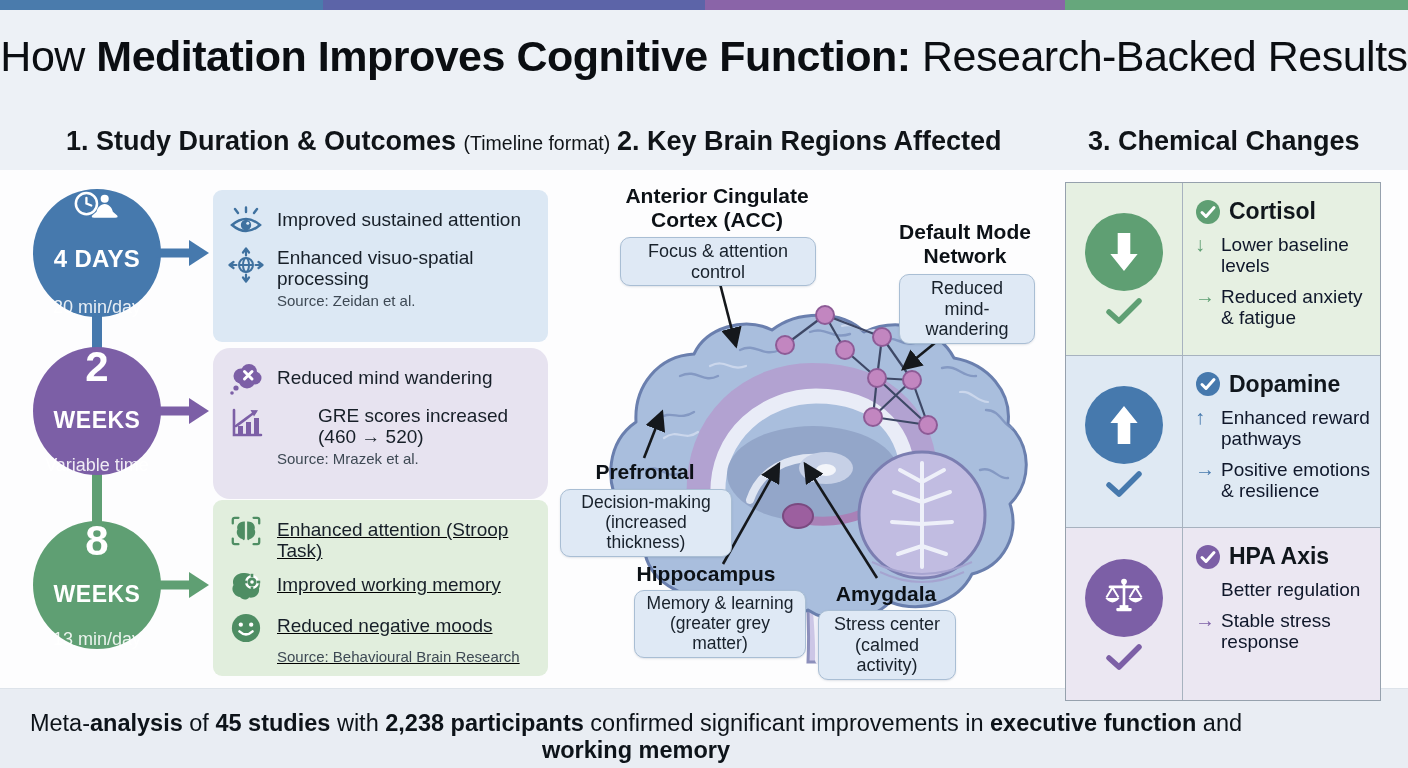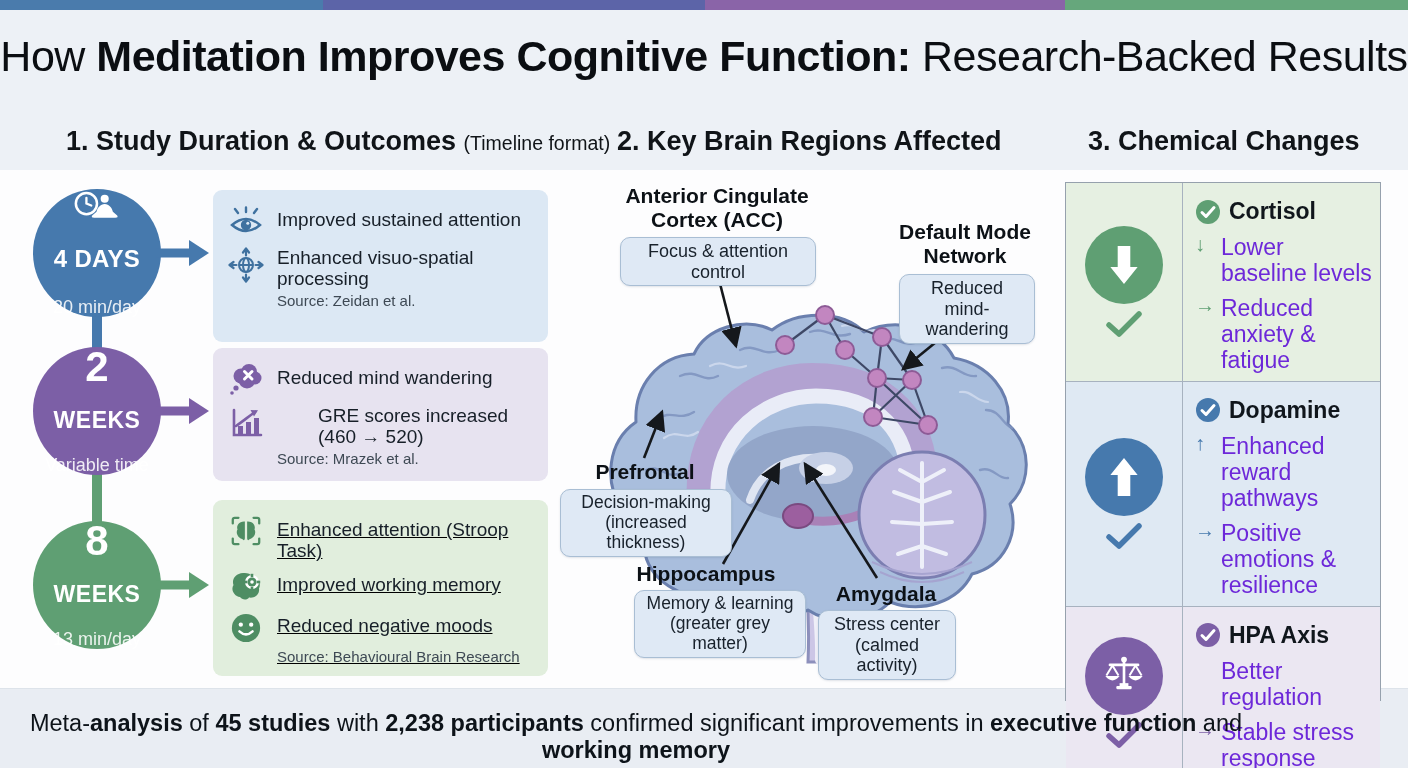--- a/index.html
+++ b/index.html
@@ -46,21 +46,21 @@
   #chem-table { position:absolute; left:1065px; top:182px; width:316px; height:519px; border:1.5px solid #96a1ad; background:#fff; display:flex; flex-direction:column; }
   .chem-row { flex:1 1 0; display:flex; border-bottom:1px solid #a7b2bf; }
   .chem-row:last-child { border-bottom:none; }
   .chem-left { flex:0 0 117px; border-right:1px solid #a7b2bf; display:flex; flex-direction:column; align-items:center; justify-content:center; gap:7px; }
   .chem-circle { width:78px; height:78px; border-radius:50%; display:flex; align-items:center; justify-content:center; }
   .chem-right { flex:1; padding:15px 8px 8px 12px; }
   .chem-title { display:flex; align-items:center; gap:8px; }
   .chem-name { font-size:23px; font-weight:800; color:#10161c; }
   .chem-point { display:flex; align-items:flex-start; margin-top:9px; }
   .chem-bullet { flex:0 0 26px; font-size:20px; font-weight:700; line-height:1.05; }
-  .chem-ptext { font-size:23px; color:#6d28d9; line-height:1.13; }
+  .chem-ptext { font-size:19px; color:#0f172a; line-height:1.13; }
 
   
   #footer-text { position:absolute; left:0; top:710px; width:1272px; text-align:center; font-size:23.5px; color:#0d1319; }
   #footer-text .b { font-weight:700; }
 </style>
 </head>
 <body>
 
 <div id="frame">
 
@@ -144,21 +144,21 @@
             <path d="M8.5 18 H3 M5.5 15 L1.5 18 L5.5 21"></path>
             <path d="M27.5 18 H33 M30.5 15 L34.5 18 L30.5 21"></path>
           </g>
         </svg>
       </div>
       <div class="card-tx" style="padding-top:0;">Enhanced visuo-spatial processing</div>
     </div>
     <div class="card-src">Source: Zeidan et al.</div>
   </div>
 
-  <div class="tl-card" style="top:348px;height:133px;background:#e7e3f0;">
+  <div class="tl-card" style="top:348px;height:151px;background:#e7e3f0;border-radius:17px;">
     <div class="card-row">
       <div class="card-ic">
         <svg width="36" height="34" viewBox="0 0 36 34">
           <g fill="#7c5fa6">
             <circle cx="13" cy="14" r="7.5"></circle>
               <circle cx="21" cy="10" r="8"></circle>
               <circle cx="27" cy="16" r="6.5"></circle>
               <circle cx="19" cy="18" r="8.5"></circle>
             <circle cx="8" cy="26" r="2.6"></circle>
               <circle cx="4" cy="31" r="1.8"></circle>

